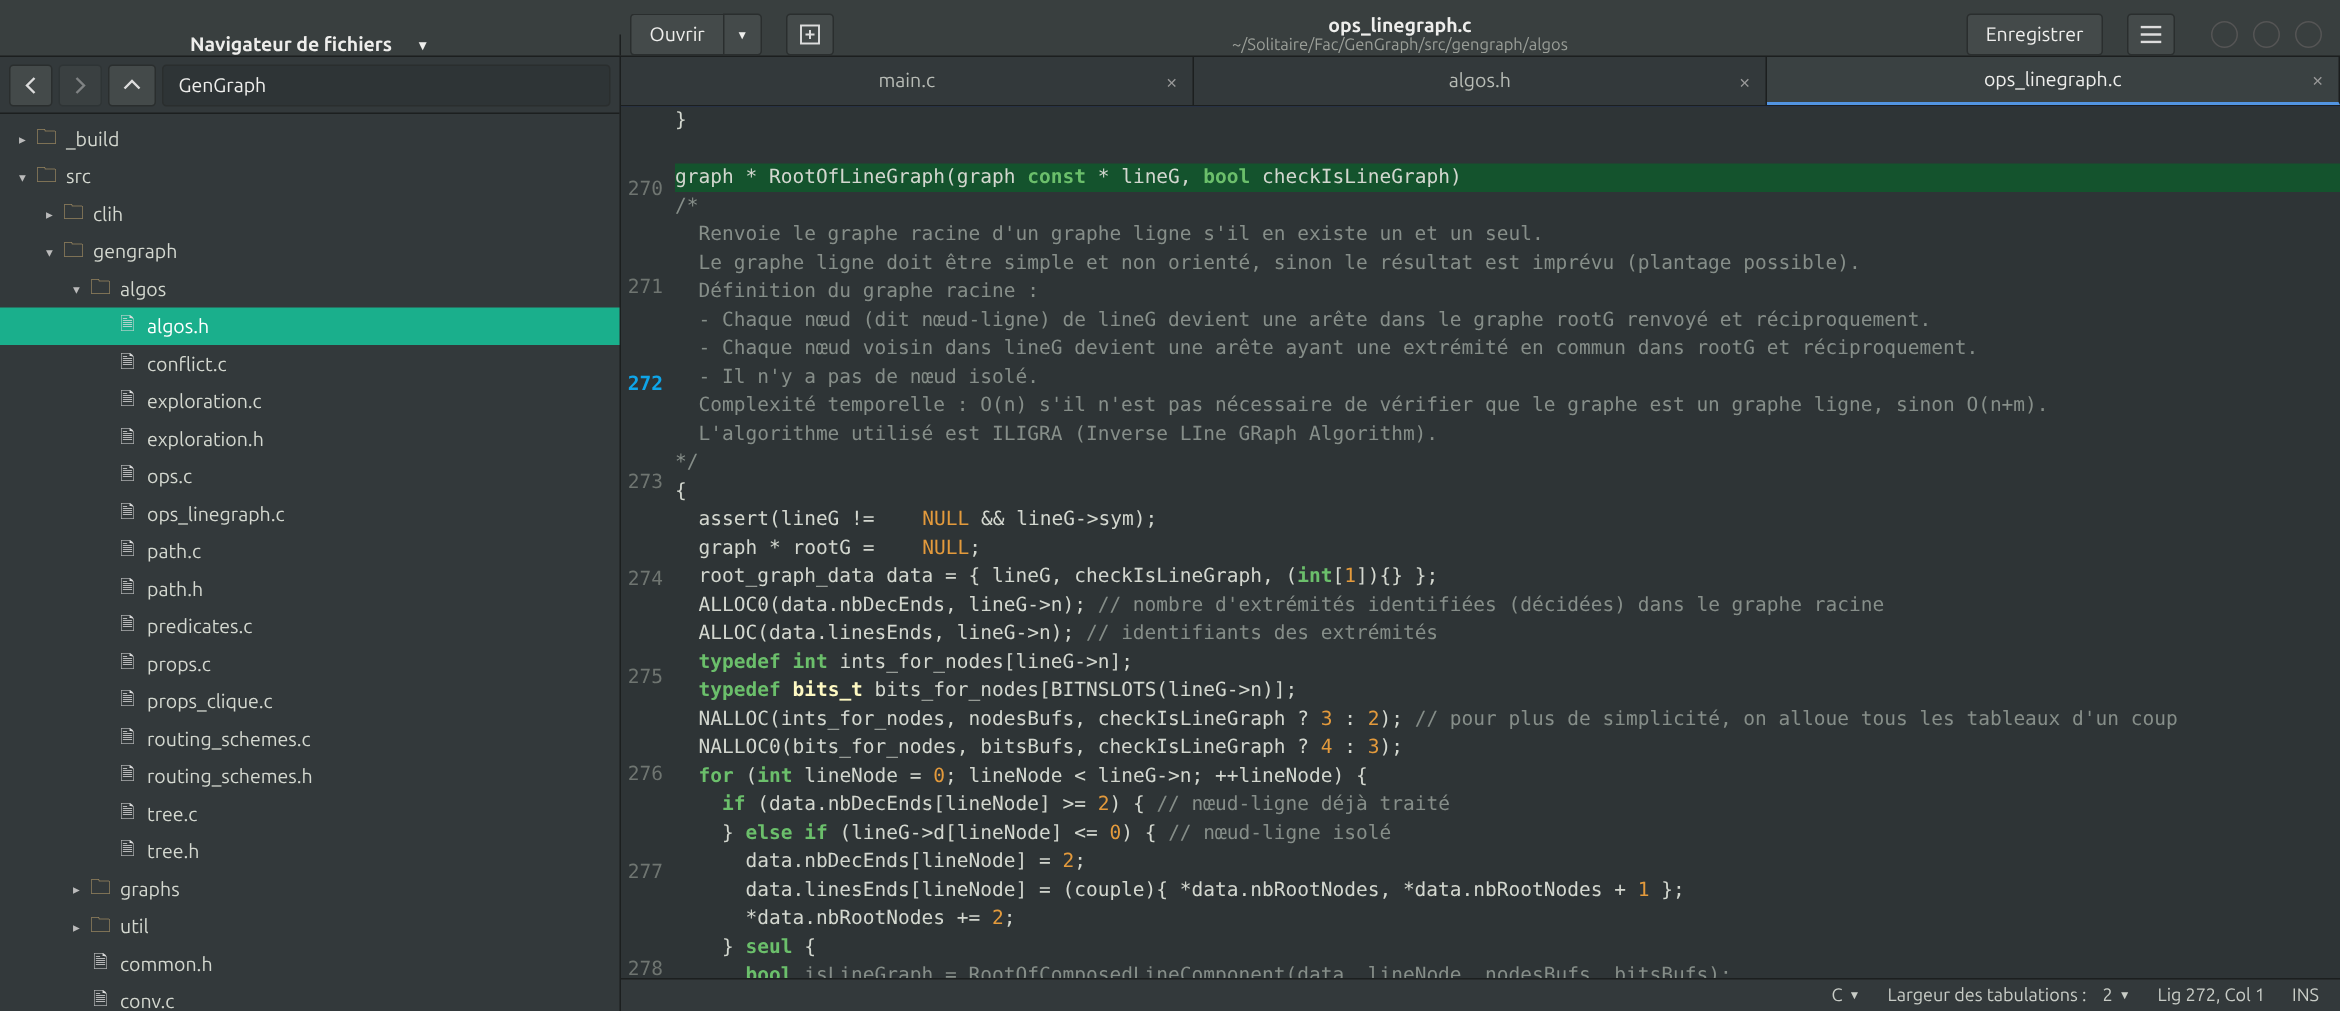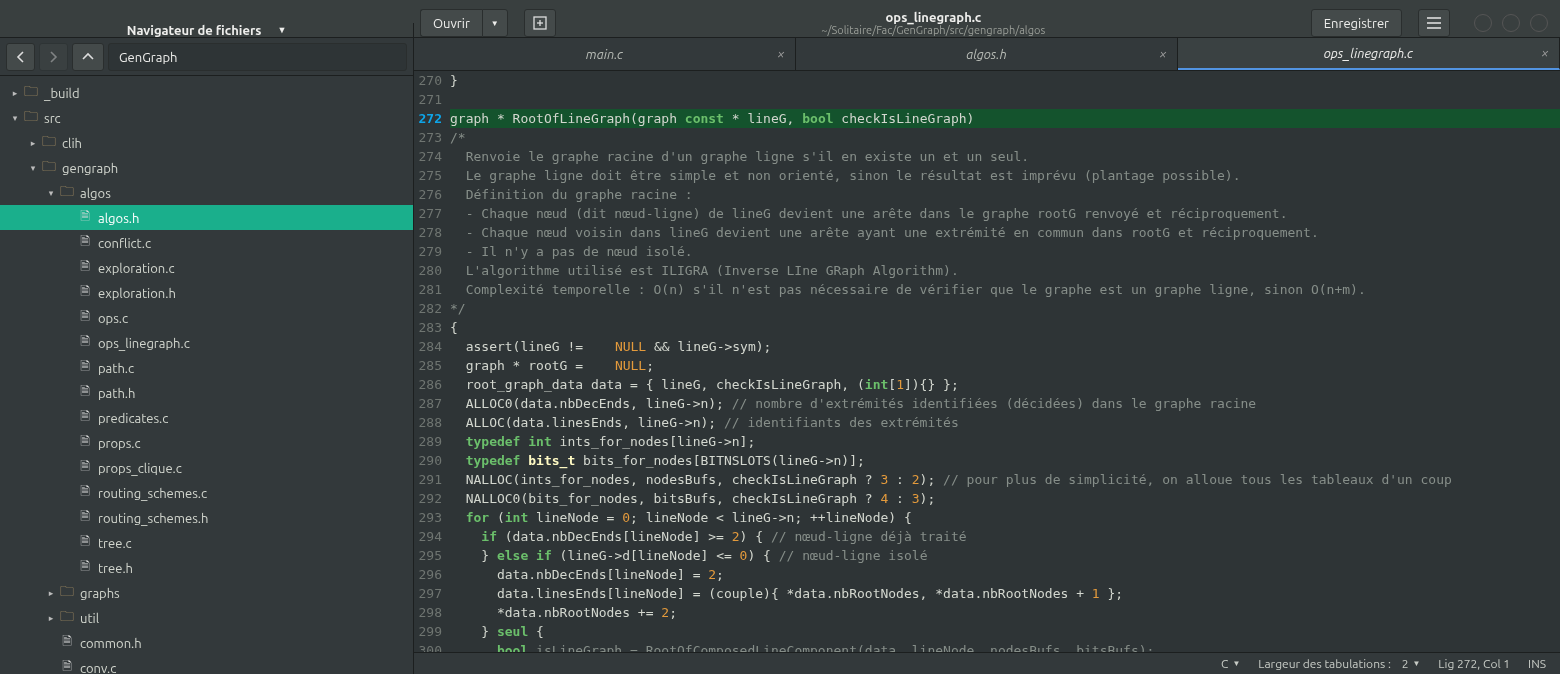--- a/index.html
+++ b/index.html
@@ -161,21 +161,20 @@
   flex: 1;
   display: flex;
   flex-direction: column;
   min-width: 0;
 }
 .tabs {
   height: 33px;
   background: #1d4ed8;
   display: flex;
   border-bottom: 1px solid #1c1f1f;
-  font-style: italic;
 }
 .tab {
   flex: 1;
   display: flex;
   align-items: center;
   justify-content: center;
   position: relative;
   color: #b8bcb6;
   font-size: 13px;
   border-right: 1px solid #1c1f1f;
@@ -202,21 +201,21 @@
   font-size: 13px;
 }
 .gutter {
   width: 34px;
   text-align: right;
   padding-right: 6px;
   color: #6f7571;
   background: #2e3436;
   user-select: none;
 }
-.gutter .gl { height: 19px; line-height: 19px; }
+.gutter .gl { height: 19px; line-height: 19px; margin-top: 46px; }
 .gutter .gl.cur { color: #0ea5e9; font-weight: bold; }
 .code {
   flex: 1;
   overflow: hidden;
   padding-left: 2px;
 }
 .code .ln { height: 19px; line-height: 19px; white-space: pre; }
 .code .ln.cur { background: #14532d; }
 .tok-kw { color: #6bbf6b; font-weight: bold; }
 .tok-ty { color: #fef9c3; font-weight: bold; }
@@ -537,22 +536,22 @@
           <div class="ln">}</div>
           <div class="ln">&nbsp;</div>
           <div class="ln cur">graph * RootOfLineGraph(graph <span class="tok-kw">const</span> * lineG, <span class="tok-kw">bool</span> checkIsLineGraph)</div>
           <div class="ln"><span class="tok-cm">/*</span></div>
           <div class="ln"><span class="tok-cm">  Renvoie le graphe racine d'un graphe ligne s'il en existe un et un seul.</span></div>
           <div class="ln"><span class="tok-cm">  Le graphe ligne doit être simple et non orienté, sinon le résultat est imprévu (plantage possible).</span></div>
           <div class="ln"><span class="tok-cm">  Définition du graphe racine :</span></div>
           <div class="ln"><span class="tok-cm">  - Chaque nœud (dit nœud-ligne) de lineG devient une arête dans le graphe rootG renvoyé et réciproquement.</span></div>
           <div class="ln"><span class="tok-cm">  - Chaque nœud voisin dans lineG devient une arête ayant une extrémité en commun dans rootG et réciproquement.</span></div>
           <div class="ln"><span class="tok-cm">  - Il n'y a pas de nœud isolé.</span></div>
+          <div class="ln"><span class="tok-cm">  Complexité temporelle : O(n) s'il n'est pas nécessaire de vérifier que le graphe est un graphe ligne, sinon O(n+m).</span></div>
           <div class="ln"><span class="tok-cm">  L'algorithme utilisé est ILIGRA (Inverse LIne GRaph Algorithm).</span></div>
-          <div class="ln"><span class="tok-cm">  Complexité temporelle : O(n) s'il n'est pas nécessaire de vérifier que le graphe est un graphe ligne, sinon O(n+m).</span></div>
           <div class="ln"><span class="tok-cm">*/</span></div>
           <div class="ln">{</div>
           <div class="ln">  assert(lineG != <span class="tok-null">NULL</span> &amp;&amp; lineG-&gt;sym);</div>
           <div class="ln">  graph * rootG = <span class="tok-null">NULL</span>;</div>
           <div class="ln">  root_graph_data data = { lineG, checkIsLineGraph, (<span class="tok-kw">int</span>[<span class="tok-nm">1</span>]){} };</div>
           <div class="ln">  ALLOC0(data.nbDecEnds, lineG-&gt;n); <span class="tok-cm">// nombre d'extrémités identifiées (décidées) dans le graphe racine</span></div>
           <div class="ln">  ALLOC(data.linesEnds, lineG-&gt;n); <span class="tok-cm">// identifiants des extrémités</span></div>
           <div class="ln">  <span class="tok-kw">typedef</span> <span class="tok-kw">int</span> ints_for_nodes[lineG-&gt;n];</div>
           <div class="ln">  <span class="tok-kw">typedef</span> <span class="tok-ty">bits_t</span> bits_for_nodes[BITNSLOTS(lineG-&gt;n)];</div>
           <div class="ln">  NALLOC(ints_for_nodes, nodesBufs, checkIsLineGraph ? <span class="tok-nm">3</span> : <span class="tok-nm">2</span>); <span class="tok-cm">// pour plus de simplicité, on alloue tous les tableaux d'un coup</span></div>

